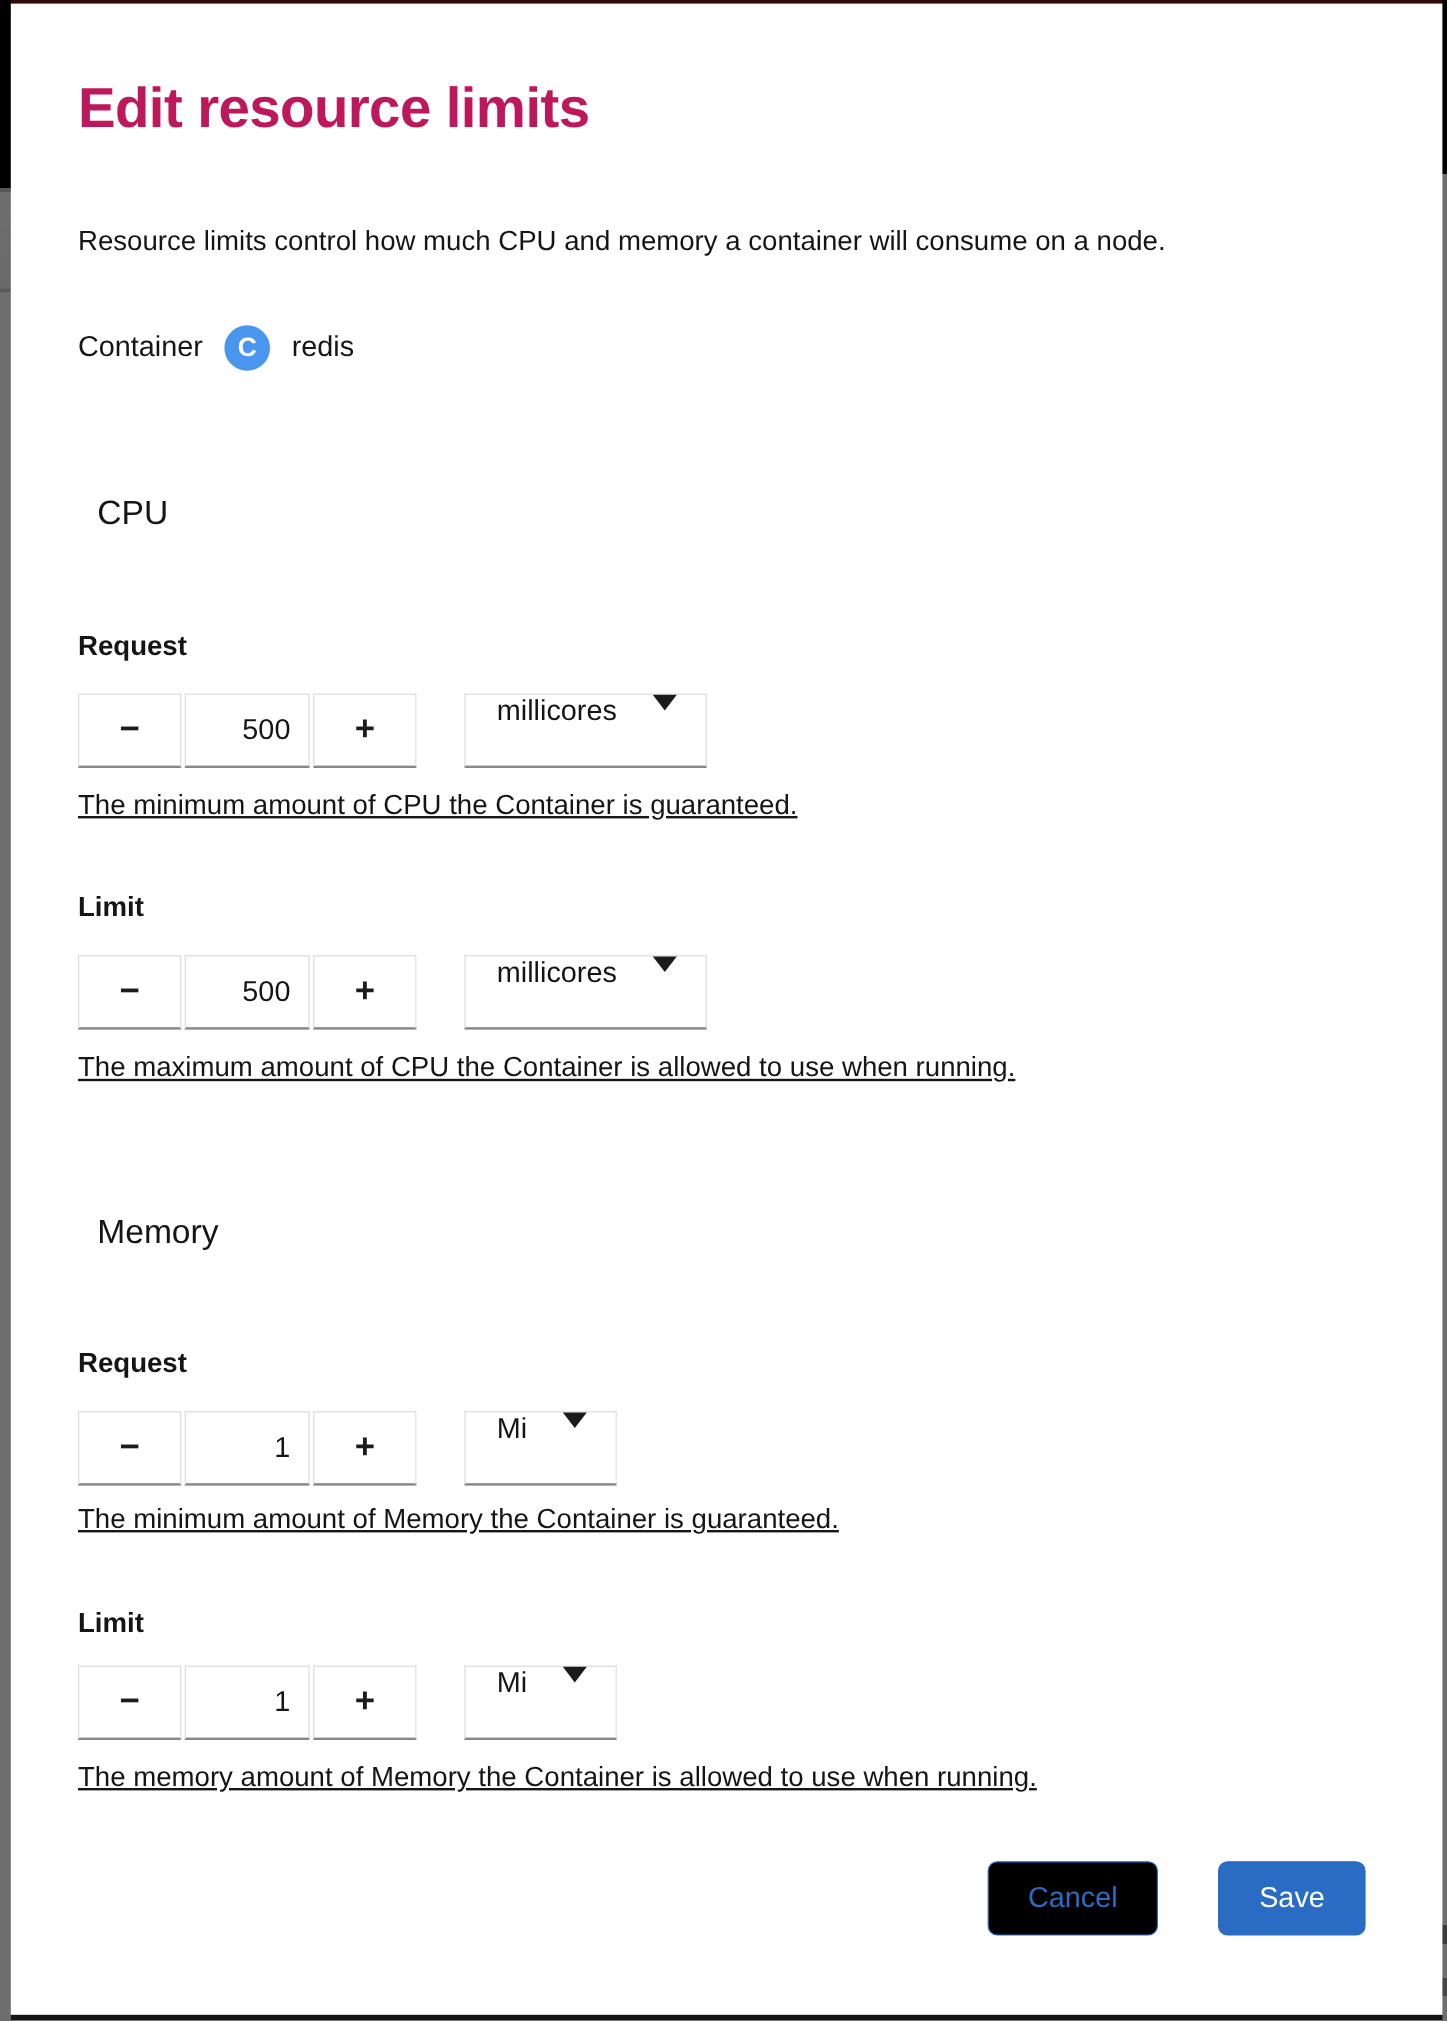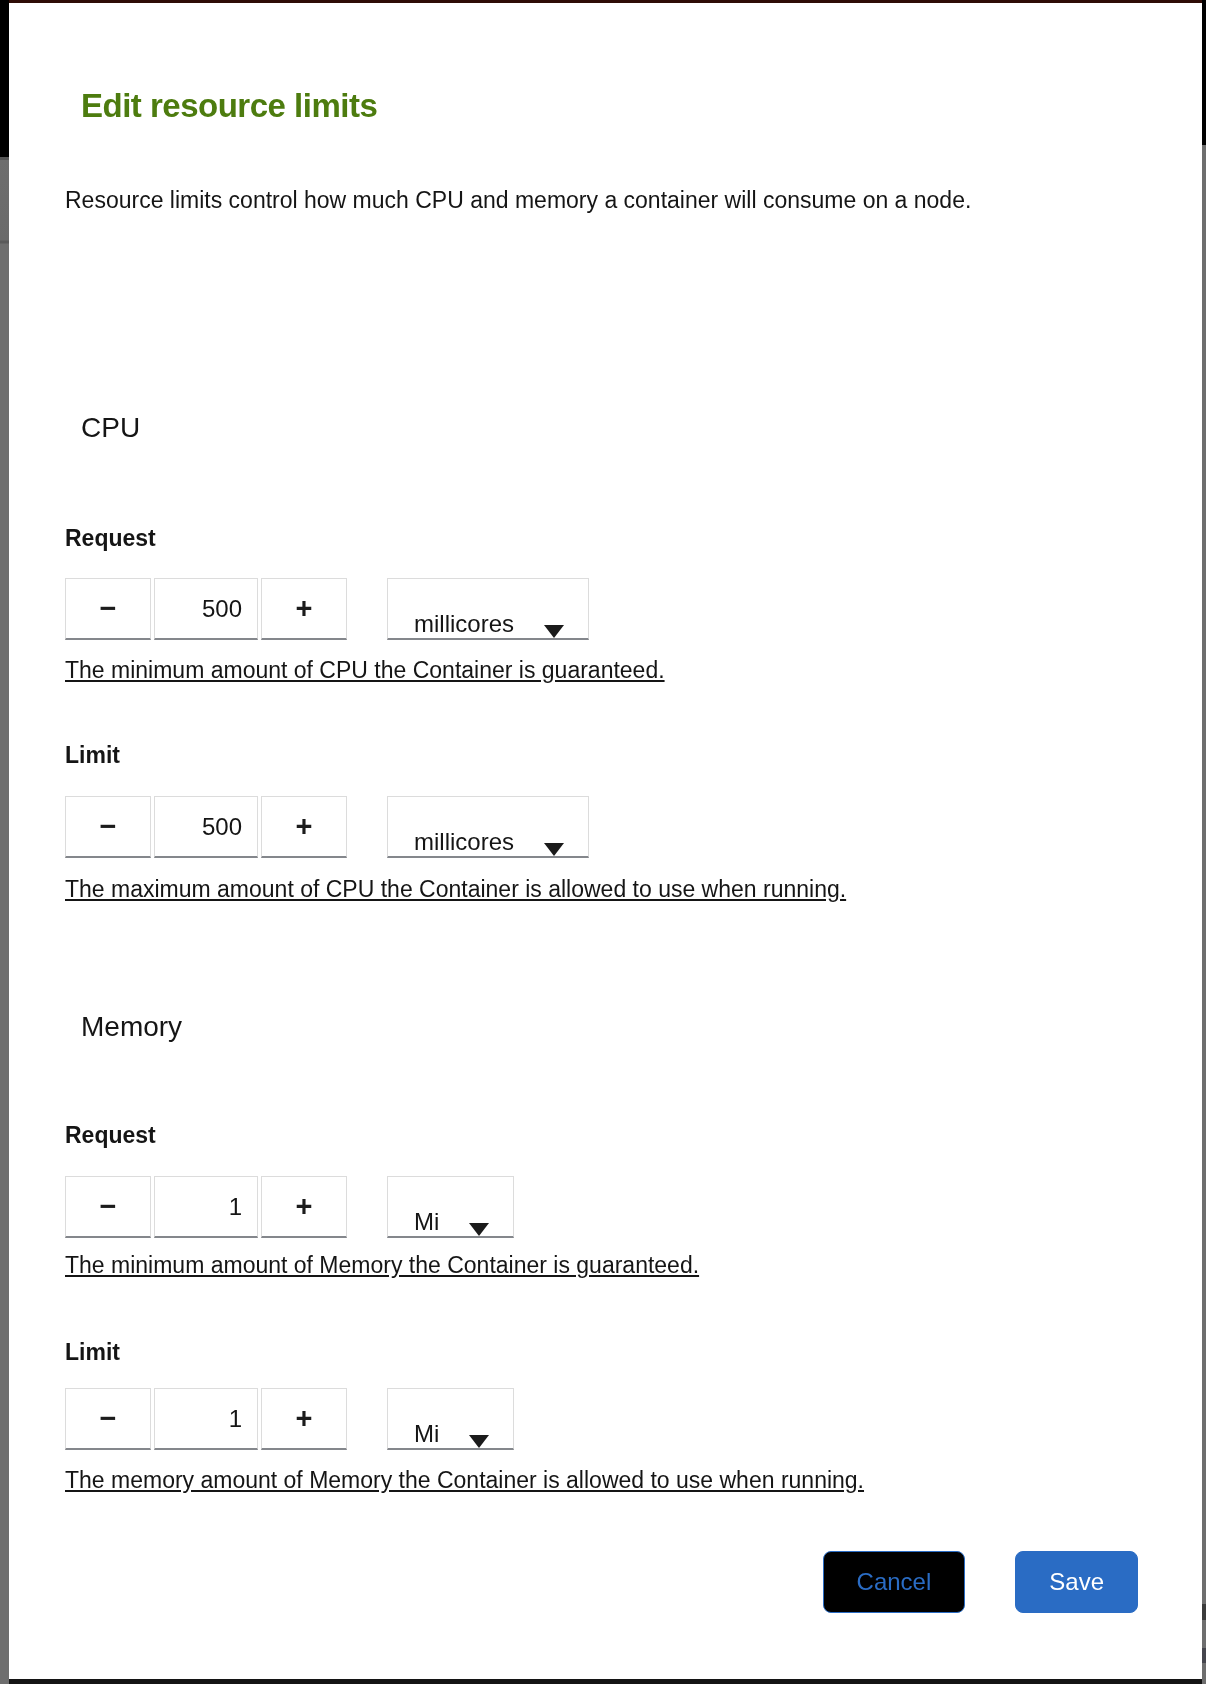--- a/index.html
+++ b/index.html
@@ -12,22 +12,22 @@
   .edge-top    { position:absolute; left:0; top:0; width:1206px; height:3px; background:#2f0c06; z-index:3; }
   .edge-left   { position:absolute; left:0; top:0; width:9px; height:1684px; z-index:4;
                  background:linear-gradient(to bottom,#000 0,#000 157px,#565656 157px,#565656 160px,#6e6e6e 160px,#6a6a6a 240px,#5a5a5a 241px,#5a5a5a 243px,#6e6e6e 244px,#6e6e6e 100%); }
   .edge-right  { position:absolute; right:0; top:0; width:4px; height:1684px; z-index:4;
                  background:linear-gradient(to bottom,#000 0,#000 145px,#6e6e6e 145px,#6e6e6e 1604px,#3c3c3c 1604px,#3c3c3c 1620px,#6e6e6e 1620px,#6e6e6e 1648px,#45454d 1648px,#45454d 1663px,#6e6e6e 1663px,#6e6e6e 100%); }
   .edge-bottom { position:absolute; left:0; top:1679px; width:1206px; height:5px; background:#141414; z-index:3; }
 
   
   .modal { position:absolute; left:9px; top:3px; width:1193px; height:1676px; background:#fff; z-index:2; }
 
-  .title { position:absolute; left:56px; top:64px; margin:16px;
-           font-size:33px; line-height:46px; font-weight:700; letter-spacing:-0.5px; color:#4d7c0f; }
+  .title { position:absolute; left:56px; top:64px; margin:0;
+           font-size:47px; line-height:46px; font-weight:700; letter-spacing:-0.5px; color:#be185d; }
   .desc  { position:absolute; left:56px; top:184px; font-size:23px; line-height:27px; color:#151515; }
 
   .container-row { position:absolute; left:56px; top:266px; height:42px;
                    display:flex; align-items:center; gap:18px; font-size:24px; }
   .badge { width:38px; height:38px; border-radius:50%; background:#4a96ee; color:#fff;
            display:flex; align-items:center; justify-content:center;
            font-size:22px; font-weight:700; }
 
   .section-heading { position:absolute; left:56px; margin:16px;
                      font-size:28px; line-height:34px; font-weight:400; color:#151515; }
@@ -42,21 +42,21 @@
   .spin > * + * { margin-left:3px; }
 
   .ctl { background:#fff; box-sizing:border-box;
          border:1.5px solid #dcdcdc; border-bottom:2.5px solid #84878c; }
   .btn-step { width:86px; display:flex; align-items:center; justify-content:center;
               font-family:inherit; font-weight:700; font-size:29px; color:#1c1c1c;
               padding:0; cursor:pointer; }
   .val { width:104px; font-size:24px; color:#151515; text-align:right;
          padding:0 15px 0 8px; font-family:inherit; outline:none; border-radius:0; }
 
-  .unit { margin-left:40px; display:flex; align-items:flex-end; column-gap:30px;
+  .unit { margin-left:40px; display:flex; align-items:flex-start; column-gap:30px;
           padding:0 24px 0 26px; font-size:24px; color:#151515; cursor:pointer; }
   .caret { width:0; height:0; border-left:10px solid transparent;
            border-right:10px solid transparent; border-top:13px solid #1b1b1b; }
 
   .footer { position:absolute; top:1548px; right:64px; display:flex; gap:34px; }
   .btn { height:62px; border-radius:8px; font-size:24px; padding:0 33px;
          display:flex; align-items:center; justify-content:center;
          font-family:inherit; cursor:pointer; box-sizing:border-box; }
   .btn-cancel { background:#000000; border:1.5px solid #2a6cc4; color:#2a6cc4; }
   .btn-save   { background:#2a6cc4; border:1.5px solid #2a6cc4; color:#fff;margin-left:16px; }
@@ -68,20 +68,25 @@
 <div class="edge-left"></div>
 <div class="edge-right"></div>
 <div class="edge-bottom"></div>
 
 <div class="modal">
 
   <h1 class="title">Edit resource limits</h1>
 
   <div class="desc">Resource limits control how much CPU and memory a container will consume on a node.</div>
 
+  <div class="container-row">
+    <span>Container</span>
+    <span class="badge">C</span>
+    <span>redis</span>
+  </div>
 
   <h2 class="section-heading heading-cpu">CPU</h2>
 
   <div class="field-label" style="top:522px">Request</div>
   <div class="row" style="top:575px">
     <div class="spin">
       <button class="ctl btn-step">
           <span>−</span>
         </button>
       <input class="ctl val" value="500" style="">

